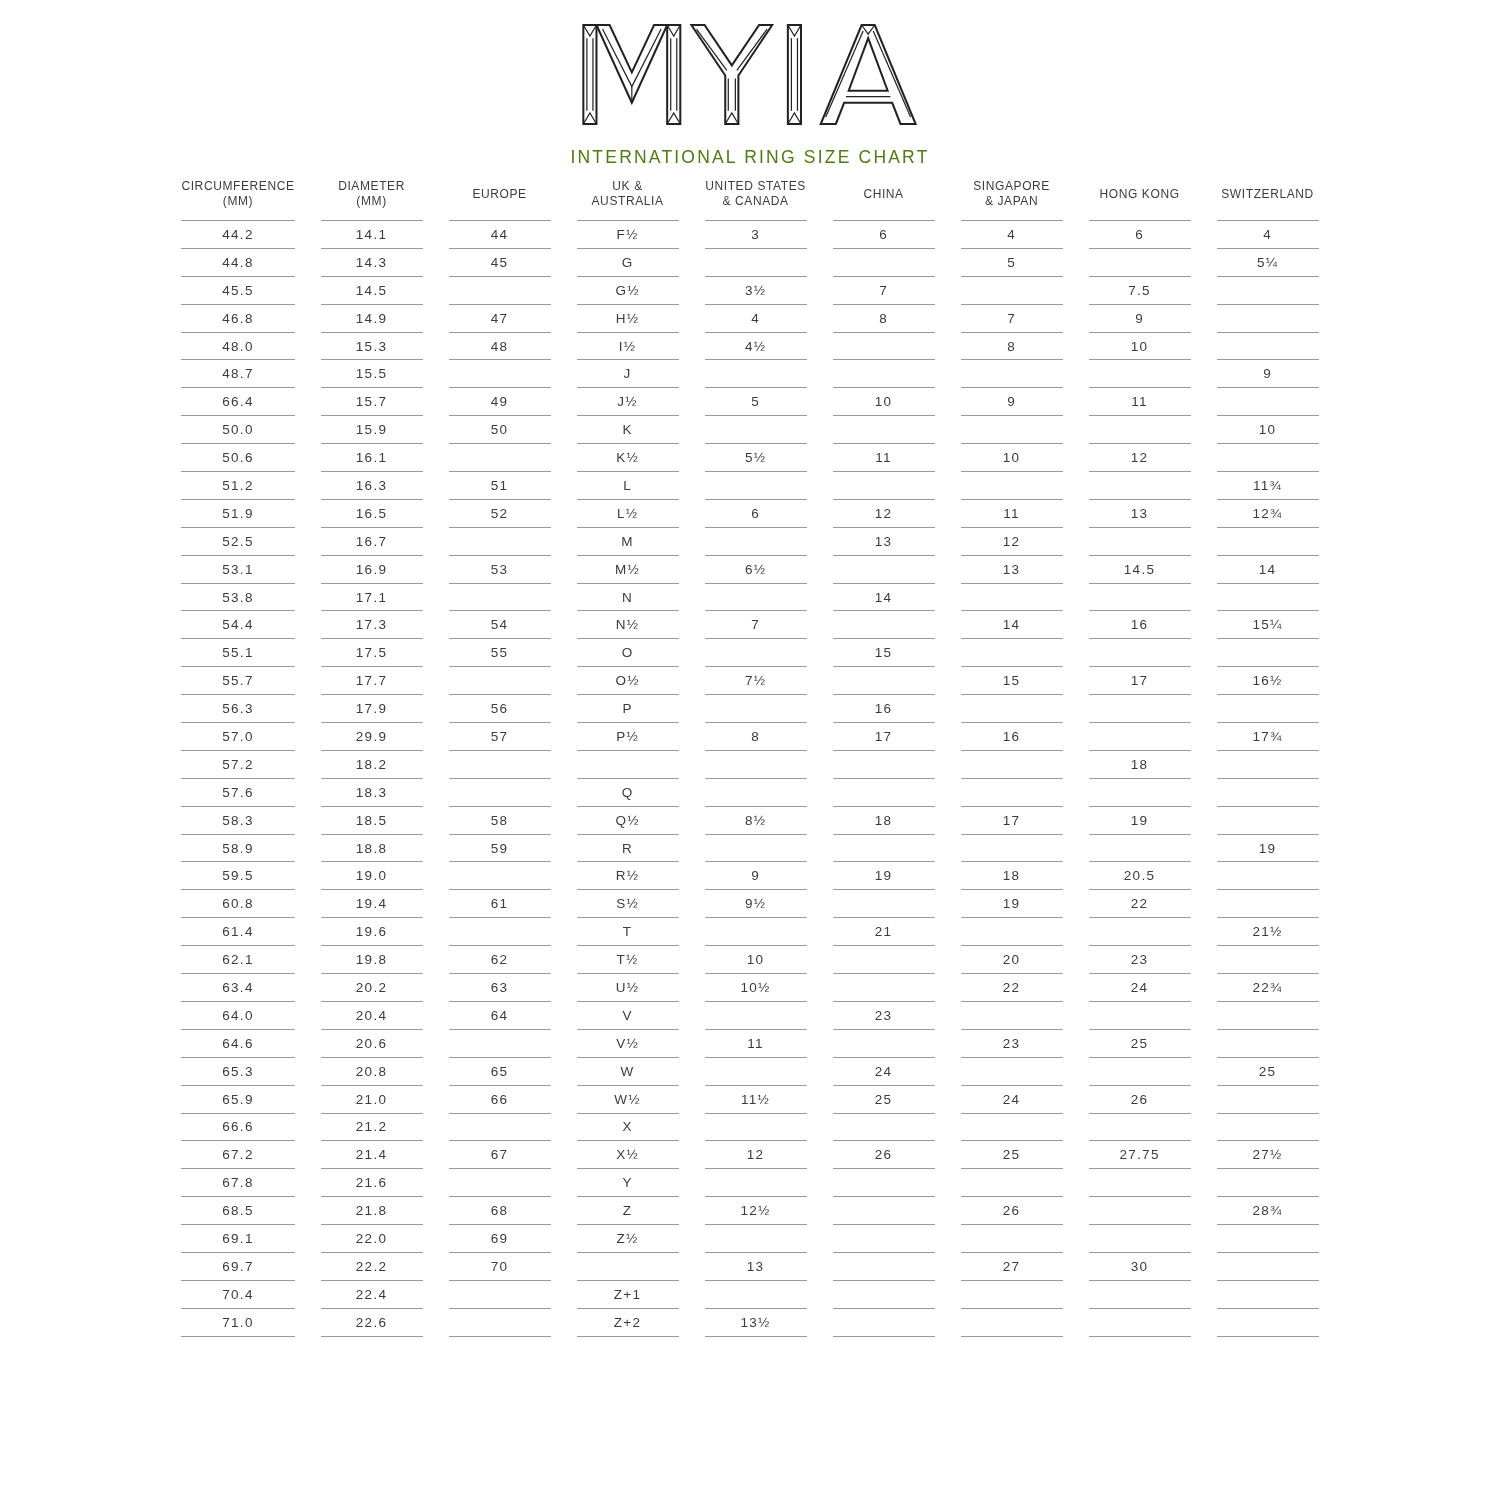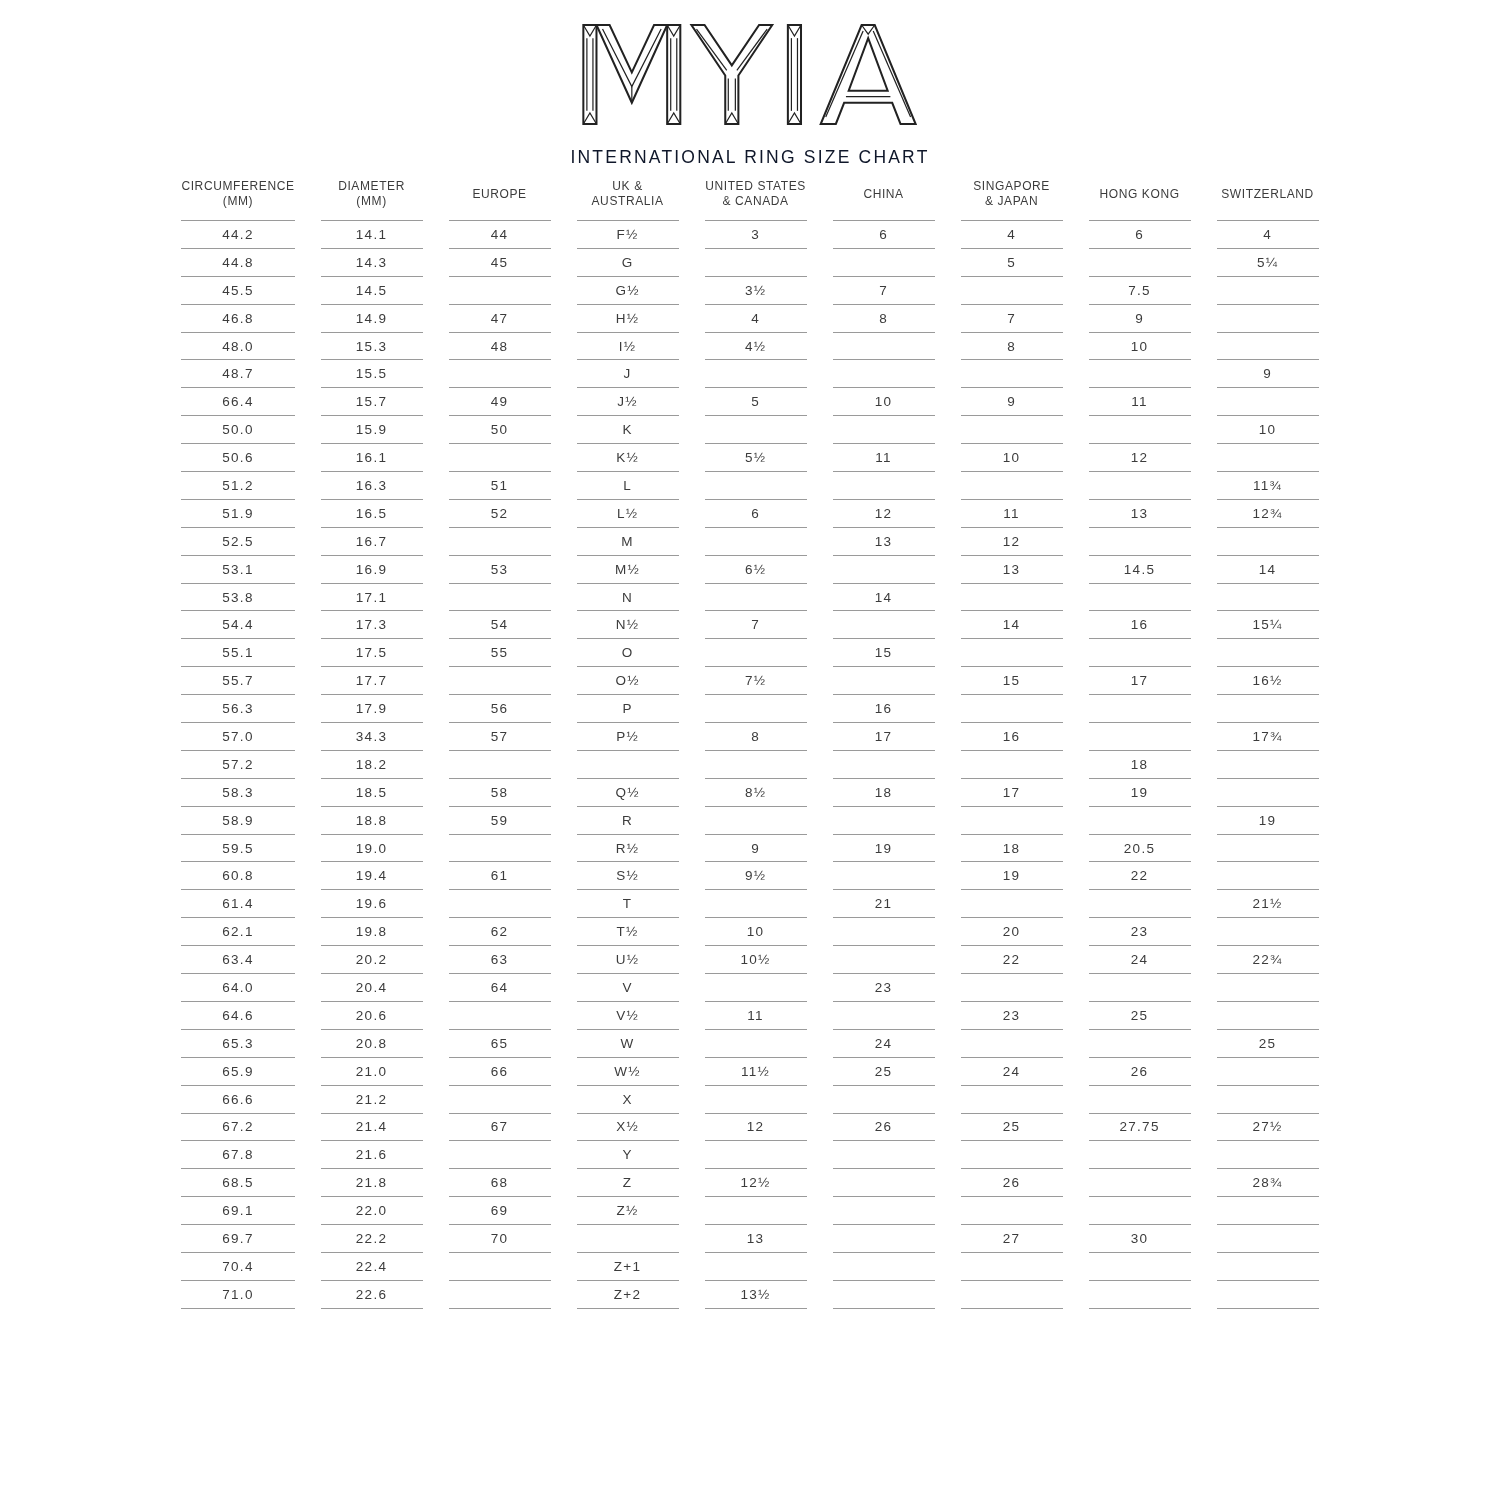--- a/index.html
+++ b/index.html
@@ -19,21 +19,21 @@
   svg.logo {
     width: 336px;
     height: 101px;
     display: inline-block;
   }
   .subtitle {
     margin-top: 18px;
     text-align: center;
     font-size: 17.5px;
     letter-spacing: 2.2px;
-    color: #0f172a;
+    color: #4d7c0f;
     font-weight: 400;
   }
   table.size-chart {
     margin: 4px auto 0 auto;
     border-collapse: separate;
     border-spacing: 26px 0;
     table-layout: fixed;
     empty-cells: show;
   }
   table.size-chart th {
@@ -344,38 +344,49 @@
           <td>56</td>
           <td>P</td>
           <td></td>
           <td>16</td>
           <td></td>
           <td></td>
           <td></td>
         </tr>
         <tr>
           <td>57.0</td>
-          <td>34.3</td>
+          <td>29.9</td>
           <td>57</td>
           <td>P½</td>
           <td>8</td>
           <td>17</td>
           <td>16</td>
           <td></td>
           <td>17¾</td>
         </tr>
         <tr>
           <td>57.2</td>
           <td>18.2</td>
           <td></td>
           <td></td>
           <td></td>
           <td></td>
           <td></td>
           <td>18</td>
+          <td></td>
+        </tr>
+        <tr>
+          <td>57.6</td>
+          <td>18.3</td>
+          <td></td>
+          <td>Q</td>
+          <td></td>
+          <td></td>
+          <td></td>
+          <td></td>
           <td></td>
         </tr>
         <tr>
           <td>58.3</td>
           <td>18.5</td>
           <td>58</td>
           <td>Q½</td>
           <td>8½</td>
           <td>18</td>
           <td>17</td>

